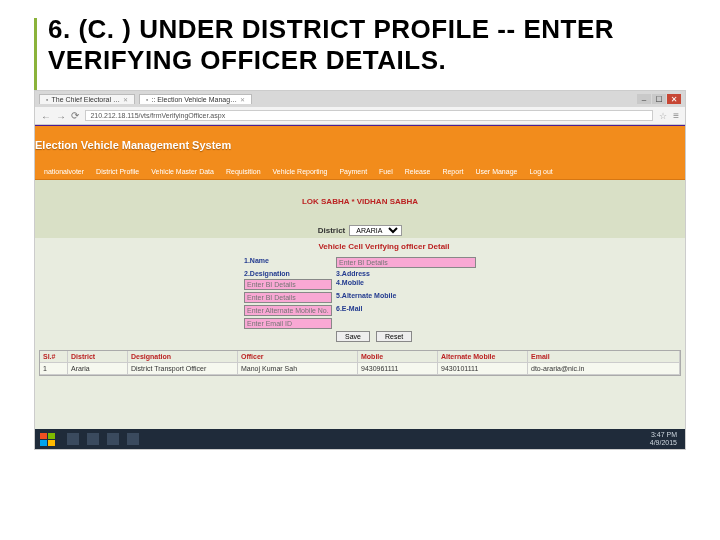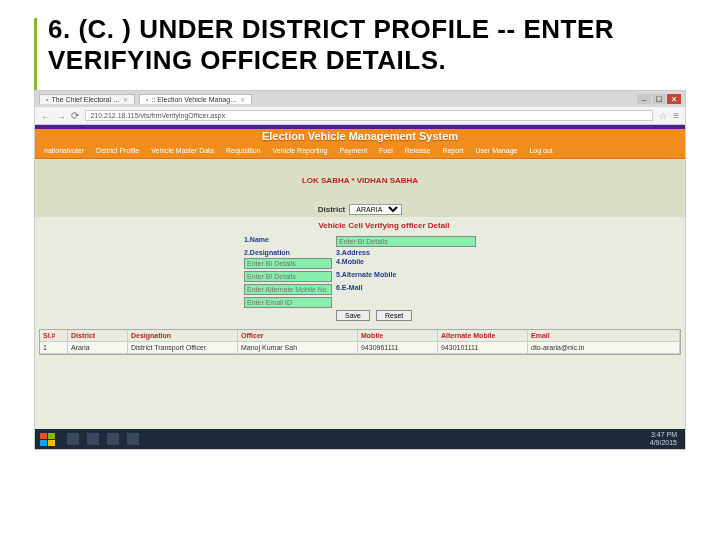--- a/index.html
+++ b/index.html
@@ -13,32 +13,32 @@
   .tab.active { background: #fff; }
   .tab .x { color: #999; font-size: 6px; }
   .win-ctrl { margin-left: auto; display: flex; gap: 1px; }
   .win-ctrl span { width: 14px; height: 10px; display: flex; align-items: center; justify-content: center; background: #c9c9c9; font-size: 8px; }
   .win-ctrl .close { background: #c74634; color: #fff; }
   .addr { background: #f4f4f4; height: 18px; display: flex; align-items: center; padding: 0 6px; gap: 6px; border-bottom: 1px solid #ccc; }
   .nav-icons { display: flex; gap: 5px; color: #777; font-size: 10px; }
   .url { background: #fff; border: 1px solid #ccc; flex: 1; padding: 1px 4px; font-size: 7px; color: #555; }
   .star { color: #aaa; font-size: 9px; }
   .menu-ic { color: #888; font-size: 10px; }
-  .header-band { background: #f28c1c; color: #fff; text-align: center; font-weight: bold; font-size: 11px; padding: 1px 0; border-top: 4px solid #4c1d95; text-shadow: 0 1px 1px #a85b09; }
+  .header-band { background: #f28c1c; color: #fff; text-align: left; font-weight: bold; font-size: 11px; padding: 13px 0; border-top: 1px solid #4c1d95; text-shadow: 0 1px 1px #a85b09; }
   .menu-band { background: #f28c1c; display: flex; gap: 2px; padding: 2px 4px; border-bottom: 1px solid #d67612; }
   .menu-band div { color: #fff; font-size: 7px; padding: 2px 5px; }
   .sub1 { background: #d9e0c6; text-align: center; padding: 17px; font-size: 8px; }
   .sub1 b { color: #b22; }
   .sub2 { background: #d9e0c6; text-align: center; padding: 2px; font-size: 8px; display: flex; justify-content: center; align-items: center; gap: 4px; }
   .sub2 select { font-size: 7px; border: 1px solid #999; background: #fff; padding: 0 2px; }
   .form-title { text-align: center; color: #b22; font-weight: bold; font-size: 8px; padding: 4px; background: #e8ecdf; margin-left: 48px; }
   .form { display: flex; justify-content: center; background: #e8ecdf; padding: 2px 0 6px 0; }
   .form-inner { display: grid; grid-template-columns: 88px 140px; gap: 2px 4px; font-size: 7px; color: #223a8f; }
   .form-inner .lbl { font-weight: bold; text-align: left; }
-  .form-inner input, .form-inner select { font-size: 7px; border: 1px solid #888; padding: 1px 2px; width: 100%; background: #86efac; color: #666; }
+  .form-inner input, .form-inner select { font-size: 7px; border: 1px solid #888; padding: 1px 2px; width: 100%; background: #f9a8d4; color: #666; }
   .btns { grid-column: 2; display: flex; gap: 6px; }
   .btns button { font-size: 7px; padding: 1px 8px; background: #eee; border: 1px solid #888; cursor: pointer; }
   .tbl { margin: 2px 4px; border: 1px solid #aaa; background: #f6f8ef; font-size: 7px; }
   .tbl-row { display: grid; grid-template-columns: 28px 60px 110px 120px 80px 90px 1fr; border-bottom: 1px solid #ccc; }
   .tbl-row div { padding: 2px 3px; border-right: 1px solid #ccc; overflow: hidden; white-space: nowrap; }
   .tbl-row.head div { font-weight: bold; background: #e8ecdf; color: #b22; }
   .taskbar { position: absolute; bottom: 0; left: 0; right: 0; height: 20px; background: #1f2b3a; display: flex; align-items: center; padding: 0 4px; }
   .taskbar .start { width: 18px; height: 14px; display: flex; flex-wrap: wrap; }
   .start span { width: 7px; height: 6px; margin: 0.5px; }
   .taskbar .tray { margin-left: auto; color: #cfd8e0; font-size: 7px; text-align: right; line-height: 8px; padding-right: 4px; }

